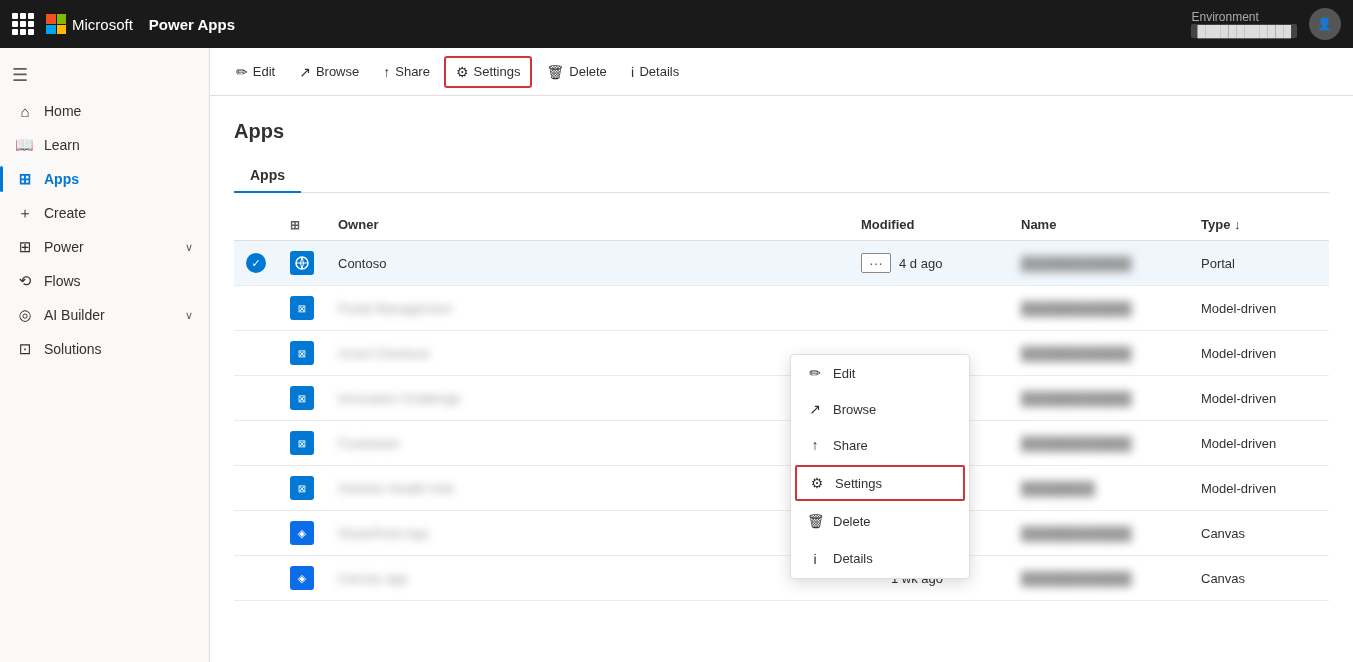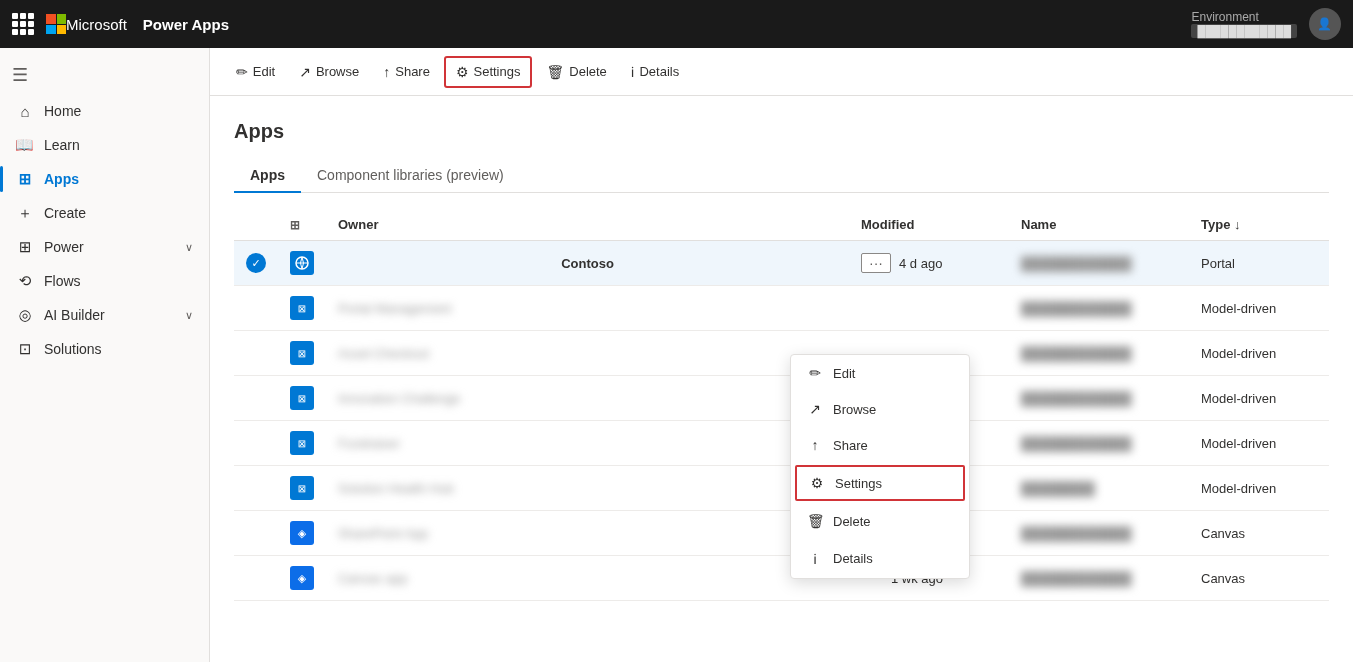--- a/index.html
+++ b/index.html
@@ -24,20 +24,21 @@
       cursor: pointer;
     }
     .top-nav-waffle span {
       width: 6px; height: 6px;
       background: white;
       border-radius: 1px;
     }
     .top-nav-logo {
       display: flex;
       align-items: center;
+      gap: 6px;
     }
     .ms-logo {
       width: 20px; height: 20px;
       display: grid;
       grid-template-columns: 1fr 1fr;
       grid-template-rows: 1fr 1fr;
       gap: 1px;
     }
     .ms-logo span:nth-child(1) { background: #f25022; }
     .ms-logo span:nth-child(2) { background: #7fba00; }
@@ -389,21 +390,20 @@
         <span class="toolbar-btn-icon">ℹ</span>
         <span>Details</span>
       </button>
     </div>
 
     <div class="page-content">
       <h1 class="page-title">Apps</h1>
 
       <div class="tabs">
         <div class="tab active">Apps</div>
-        <div class="tab">Component libraries (preview)</div>
       </div>
 
       <table class="apps-table">
         <thead>
           <tr>
             <th class="col-checkbox"></th>
             <th class="col-icon">
               <span class="table-header-icon">⊞</span>
             </th>
             <th class="col-name">
@@ -429,21 +429,21 @@
             <td class="col-icon">
               <div class="app-icon portal">
                 <svg width="14" height="14" viewBox="0 0 14 14" fill="none">
                     <circle cx="7" cy="7" r="6" stroke="white" stroke-width="1.5"></circle>
                     <path d="M7 1 Q10 7 7 13" stroke="white" stroke-width="1" fill="none"></path>
                     <path d="M7 1 Q4 7 7 13" stroke="white" stroke-width="1" fill="none"></path>
                     <line x1="1" y1="7" x2="13" y2="7" stroke="white" stroke-width="1"></line>
                   </svg>
               </div>
             </td>
-            <td class="col-name" style="font-weight:700;text-align:center;">Contoso</td>
+            <td class="col-name" style="font-weight:400;">Contoso</td>
             <td class="col-modified">
               <div style="display:flex;align-items:center;gap:8px;">
                 <button class="more-btn" style="border:1px solid #8a8886;padding:1px 7px;border-radius:2px;background:white;">···</button>
                 <span>4 d ago</span>
               </div>
             </td>
             <td class="col-owner"><span class="blurred">████████████</span></td>
             <td class="col-type">Portal</td>
           </tr>
 

